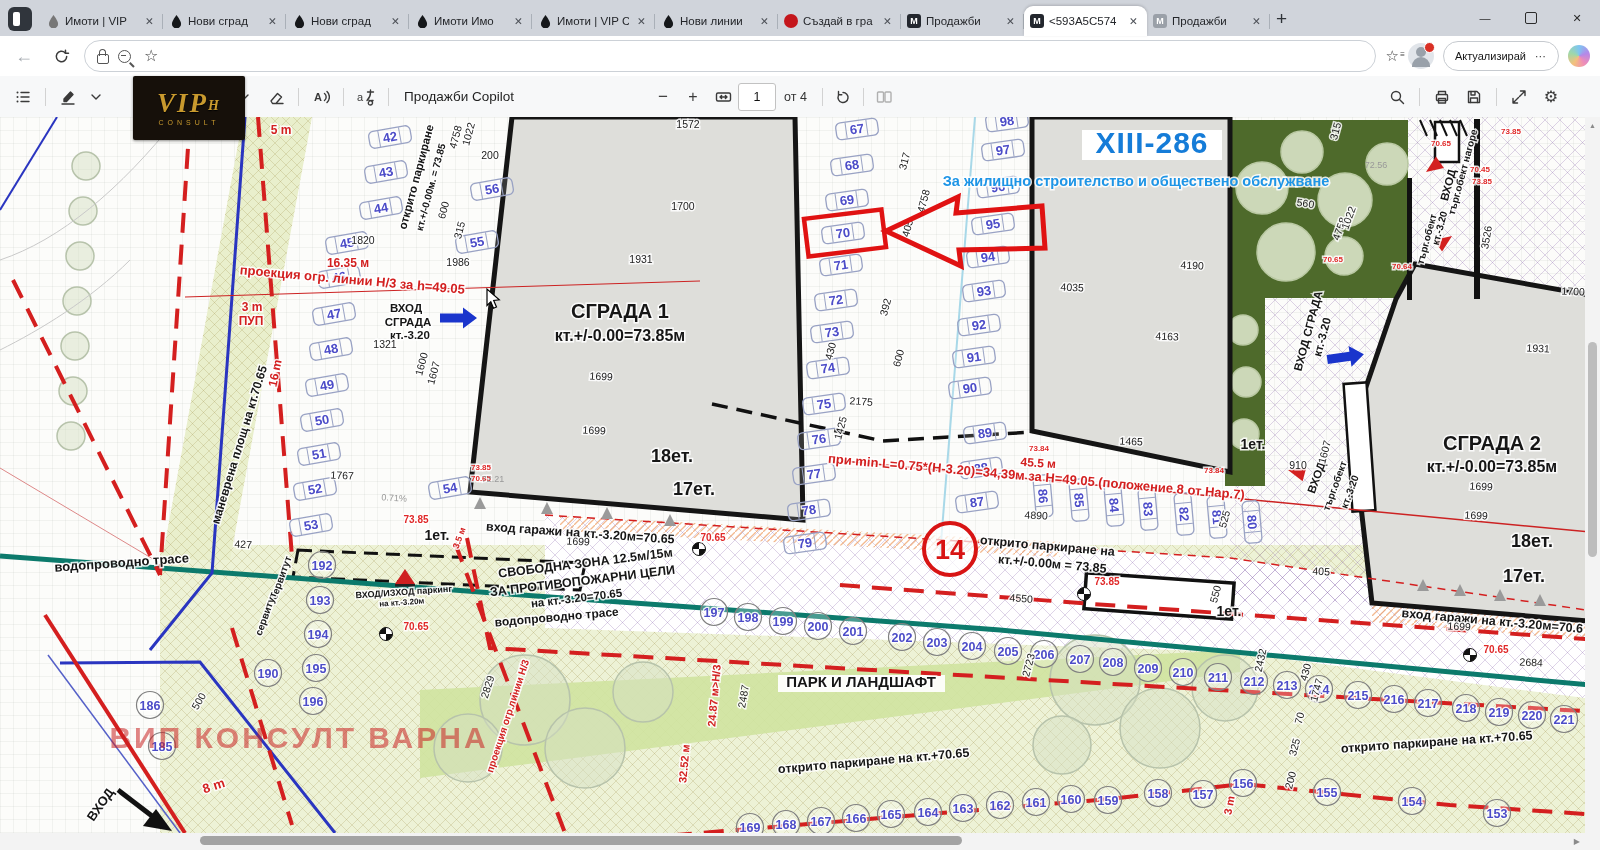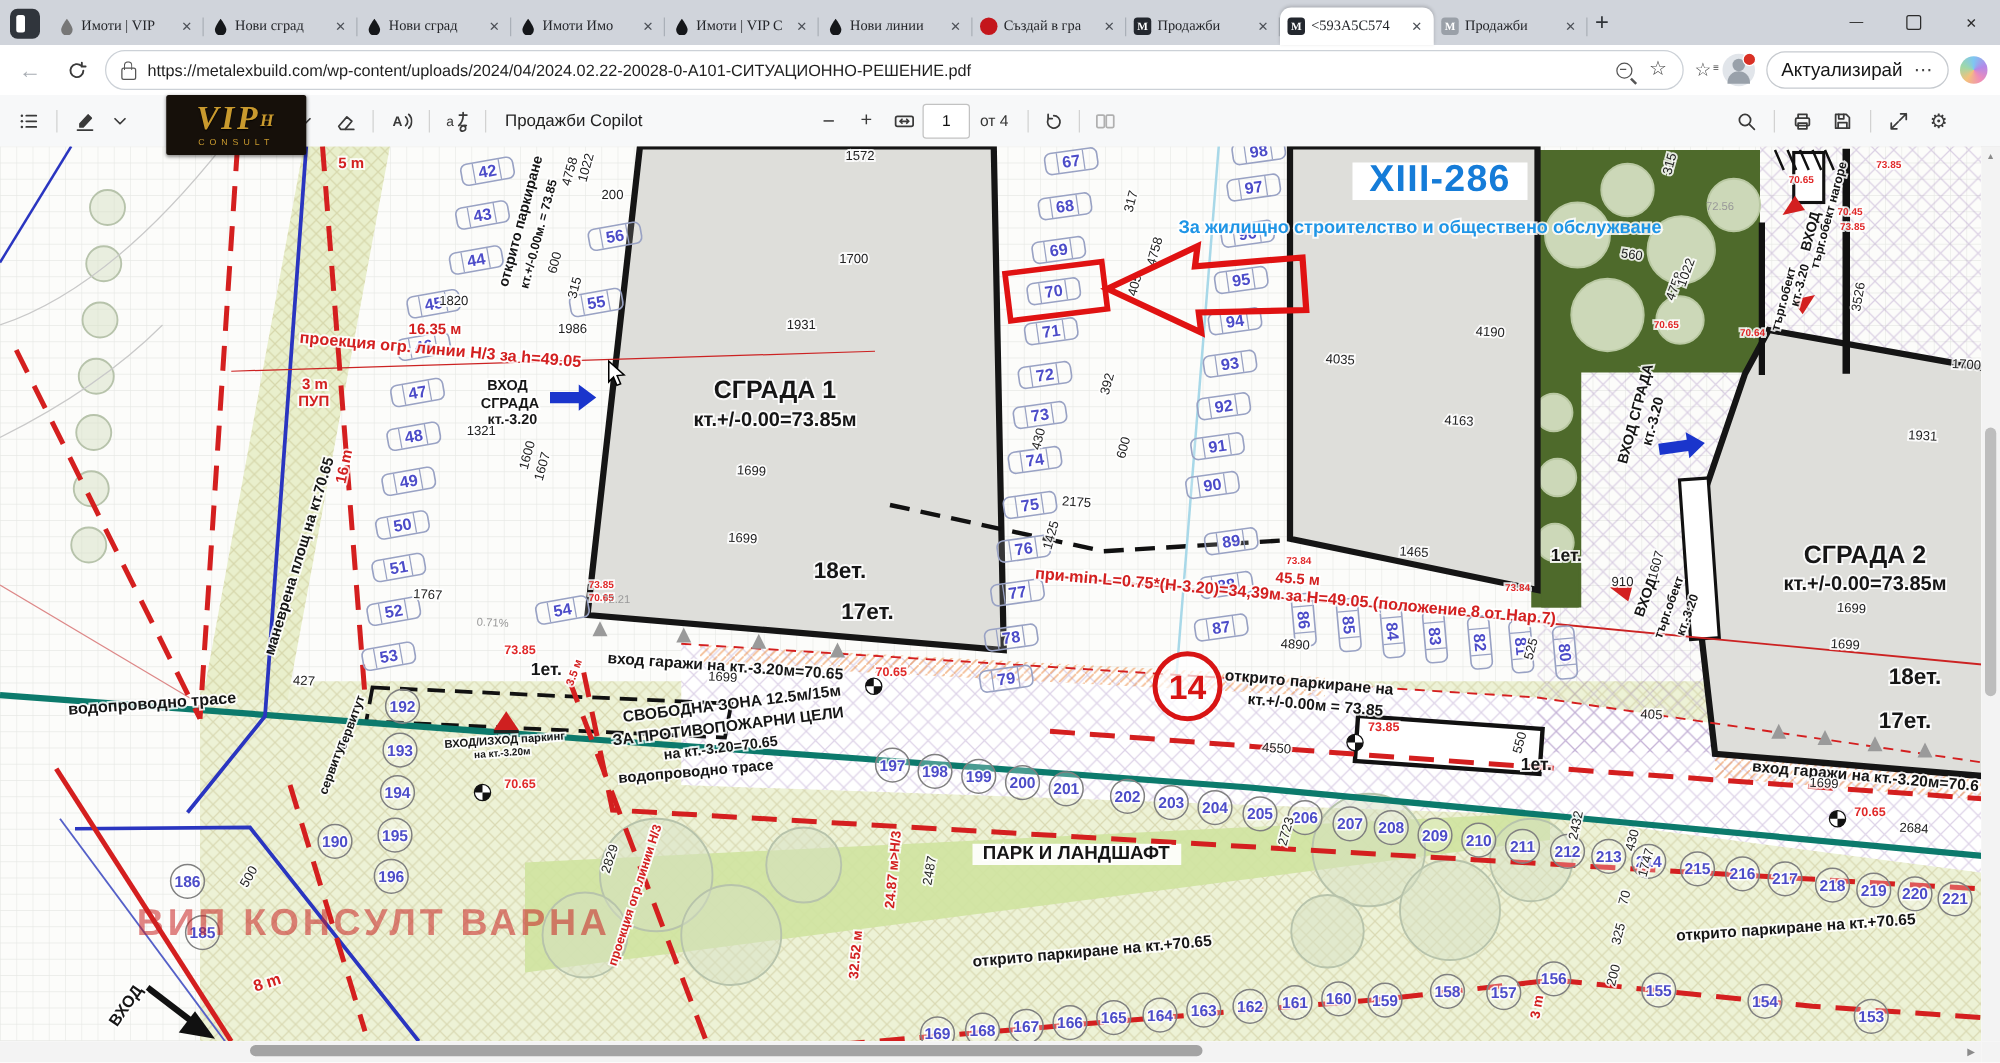--- a/index.html
+++ b/index.html
@@ -37,21 +37,21 @@
   .zoomout{position:relative;width:11px;height:11px;border:1.6px solid #555;border-radius:50%;flex:none;margin-right:4px}
   .zoomout::before{content:"";position:absolute;left:1.8px;top:4px;width:5px;height:1.6px;background:#555}
   .zoomout::after{content:"";position:absolute;right:-5px;bottom:-4px;width:6px;height:1.6px;background:#555;transform:rotate(45deg)}
   .star{font-size:16px;color:#444;line-height:1}
   .favbar-ic{font-size:15px;color:#444;position:relative}
   .favbar-ic i{font-style:normal;font-size:8px;position:absolute;right:-6px;top:3px;letter-spacing:0}
   .avatar{width:26px;height:26px;border-radius:50%;background:#e1e5ea;position:relative;flex:none}
   .avatar::before{content:"";position:absolute;left:8px;top:4px;width:10px;height:10px;border-radius:50%;background:#99a1aa}
   .avatar::after{content:"";position:absolute;left:4px;top:14px;width:18px;height:10px;border-radius:9px 9px 0 0;background:#99a1aa}
   .avatar .dot{position:absolute;right:-1px;top:-1px;width:9px;height:9px;border-radius:50%;background:#d93025;border:1.5px solid #fff}
-  .update-btn{height:28px;border:1px solid #c6cacf;border-radius:15px;padding:0 11px;font-size:15px;
+  .update-btn{height:28px;border:1px solid #c6cacf;border-radius:15px;padding:0 11px;font-size:11px;
               display:flex;align-items:center;gap:9px;color:#151515;background:#fff;flex:none}
   .dots{color:#444;letter-spacing:1px}
   .copilot{width:22px;height:22px;border-radius:50%;flex:none;
            background:conic-gradient(#7ec6f2,#b488e8,#ef8db8,#f4c17c,#9fd8a8,#7ec6f2)}
 
   
   .pdfbar{height:41px;background:#f7f8f9;border-bottom:1px solid #d9dadb;display:flex;align-items:center;
           padding:0 8px;gap:2px;position:relative}
   .pdf-ic{width:30px;height:30px;display:flex;align-items:center;justify-content:center;color:#3a3a3a;border-radius:4px;flex:none;font-size:15px}
   .pdf-ic svg{stroke:#3a3a3a;fill:none;stroke-width:1.4;stroke-linecap:round;stroke-linejoin:round}
@@ -59,21 +59,21 @@
   .sep{width:1px;height:18px;background:#d2d2d2;margin:0 5px;flex:none}
   .ask{font-size:13.5px;color:#1f1f1f;margin-left:8px;white-space:nowrap}
   .center-group{position:absolute;left:648px;display:flex;align-items:center}
   .page-box{width:32px;height:24px;background:#fff;border:1px solid #c2c2c2;border-radius:3px;text-align:center;
             font-size:12.5px;color:#111;font-family:inherit}
   .of{font-size:12.5px;color:#333;margin:0 10px 0 8px;white-space:nowrap}
   .right-group{position:absolute;right:34px;display:flex;align-items:center;gap:2px}
   .chev{margin-left:-4px}
 
   
-  .vip-logo{position:absolute;left:133px;top:76px;width:112px;height:48px;background:#16100a;z-index:40;
+  .vip-logo{position:absolute;left:133px;top:76px;width:112px;height:64px;background:#16100a;z-index:40;
             display:flex;flex-direction:column;align-items:center;justify-content:center;border-radius:2px;
             box-shadow:0 1px 3px rgba(0,0,0,.45)}
   .vip-main{font-family:"Liberation Serif","DejaVu Serif",serif;font-size:27px;font-weight:700;font-style:italic;
             color:#c99a2e;letter-spacing:2px;line-height:24px;text-shadow:0 1px 1px #000}
   .vip-main b{font-size:14px;vertical-align:2px}
   .vip-sub{font-size:7px;color:#c99a2e;letter-spacing:4px;margin-top:1px}
 
   
   .content{position:absolute;left:0;top:117px;width:1585px;height:716px;background:#fff;overflow:hidden}
   .content svg{display:block}
@@ -86,21 +86,21 @@
   .h-scroll{position:absolute;left:0;top:833px;width:1585px;height:17px;background:#f3f3f3}
   .h-thumb{position:absolute;left:200px;width:762px;top:3px;height:9px;background:#a3a3a3;border-radius:5px}
   .h-arrow{position:absolute;right:5px;top:4px;font-size:8px;color:#8a8a8a}
   .corner{position:absolute;right:0;top:833px;width:15px;height:17px;background:#f3f3f3}
 </style>
 </head>
 <body>
 
 <div class="tabbar">
   <div class="ws-btn"></div>
-  <div id="tab-strip" style="display:flex;align-items:flex-end;font-family:Liberation Serif, serif;">
+  <div id="tab-strip" style="display:flex;align-items:flex-end;">
       <div class="tab">
         <span class="fav drop-outline">
           <svg viewBox="0 0 12 14" width="11" height="13">
             <path d="M6 0C6 0 1 6.5 1 9.6a5 5 0 0 0 10 0C11 6.5 6 0 6 0Z" fill="#777"></path>
           </svg>
         </span>
         <span class="tab-title">Имоти | VIP</span>
         <span class="tab-close">✕</span>
       </div>
       <div class="tab">
@@ -182,21 +182,20 @@
 <div class="navbar">
   <div class="nav-ic" style="color:#a8adb3;font-size:18px">←</div>
   <div class="nav-ic">
     <svg width="17" height="17" viewBox="0 0 18 18">
         <path d="M14.5 9a5.5 5.5 0 1 1-1.7-4" fill="none" stroke="#3a3a3a" stroke-width="1.6" stroke-linecap="round"></path>
         <path d="M13.2 2.3v3.2h3.2" fill="none" stroke="#3a3a3a" stroke-width="1.6" stroke-linecap="round"></path>
       </svg>
   </div>
   <div class="url-pill">
     <span class="lock"></span>
-    <span class="url-text">https://metalexbuild.com/wp-content/uploads/2024/04/2024.02.22-20028-0-A101-СИТУАЦИОННО-РЕШЕНИЕ.pdf</span>
     <span class="zoomout"></span>
     <span class="star">☆</span>
   </div>
   <div class="favbar-ic">☆<i>≡</i></div>
   <div class="avatar">
       <span class="dot"></span>
     </div>
   <div class="update-btn">
     <span>Актуализирай</span>
     <span class="dots">⋯</span>

